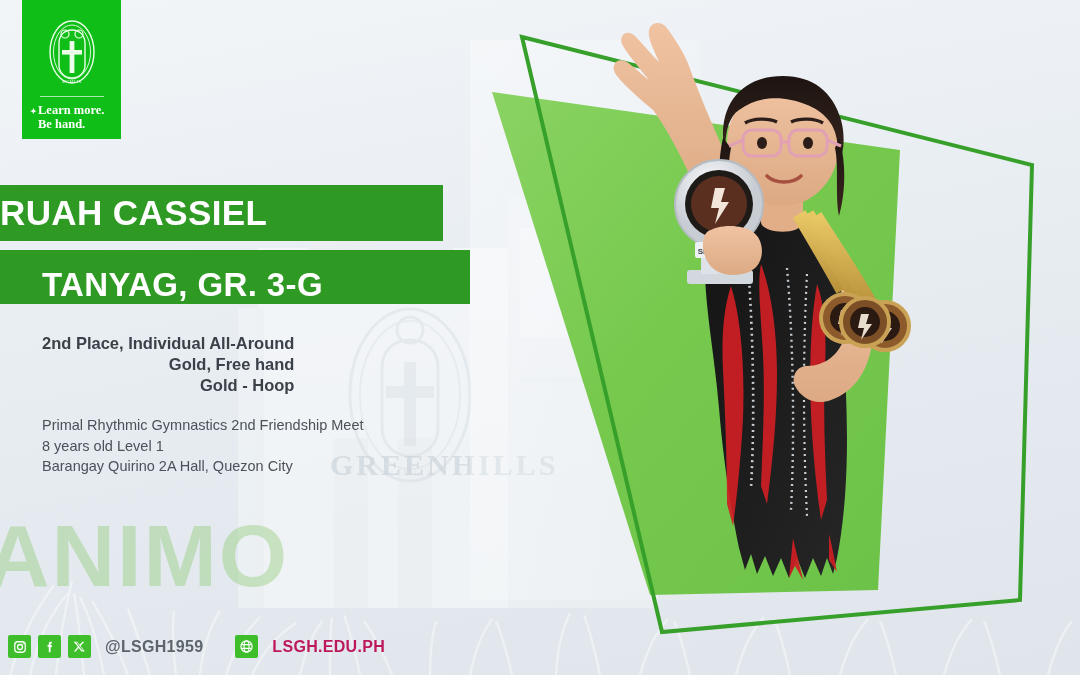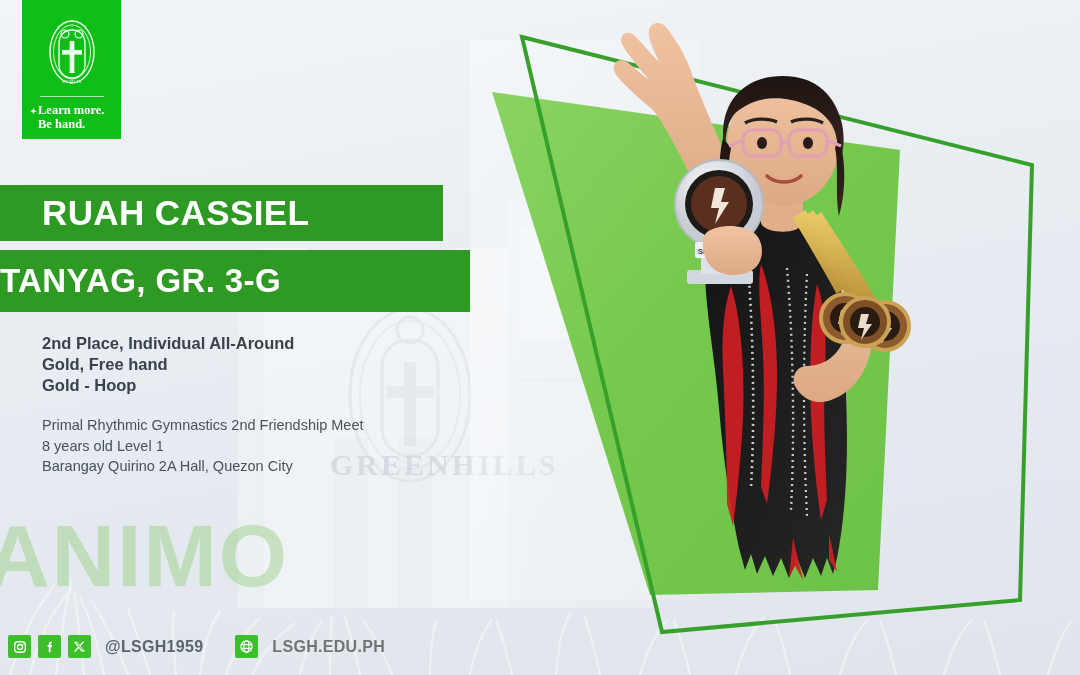--- a/index.html
+++ b/index.html
@@ -71,27 +71,27 @@
 
   
   .banner{
     position:absolute;
     background:#2E9A23;
     display:flex; align-items:center;
     color:#ffffff;
     font-weight:800;
     letter-spacing:.4px;
   }
-  .banner1{ left:0; top:185px; width:443px; height:56px; padding-left:42px; font-size:35px; }
-  .banner2{ left:0; top:250px; width:470px; height:62px; font-size:33px; }
+  .banner1{ left:0; top:185px; width:443px; height:56px; font-size:35px; }
+  .banner2{ left:0; top:250px; width:470px; height:54px; padding-left:42px; font-size:33px;align-items:flex-end; }
 
   
   .awards{
     position:absolute; left:42px; top:333px;
-    color:#3a4149; font-size:16.5px; font-weight:700; line-height:21px;
+    color:#3a4149; font-size:16.5px; font-weight:700; line-height:21px;text-align:right;
   }
   .event{
     position:absolute; left:42px; top:415px;
     color:#4a5159; font-size:14.5px; font-weight:400; line-height:20.5px;
   }
 
   
   .animo{
     position:absolute; left:-14px; top:512px;
     font-size:88px; font-weight:800; letter-spacing:2px;
@@ -108,21 +108,21 @@
     width:23px; height:23px; background:#3DBE2A;
     display:flex; align-items:center; justify-content:center;
     border-radius:2px;
   }
   .handle{
     margin-left:7px; color:#5c646c; font-size:16px; font-weight:600;
     letter-spacing:.3px;
   }
   .footer .gap{ width:18px; }
   .weburl{
-    margin-left:7px; color:#737373; font-size:16px; font-weight:600;
+    margin-left:7px; color:#be185d; font-size:16px; font-weight:600;
     letter-spacing:.3px;
   }
 
   
   .subject{ position:absolute; left:555px; top:18px; width:420px; height:640px; }
 </style>
 </head>
 <body>
 
 <div id="stage">

